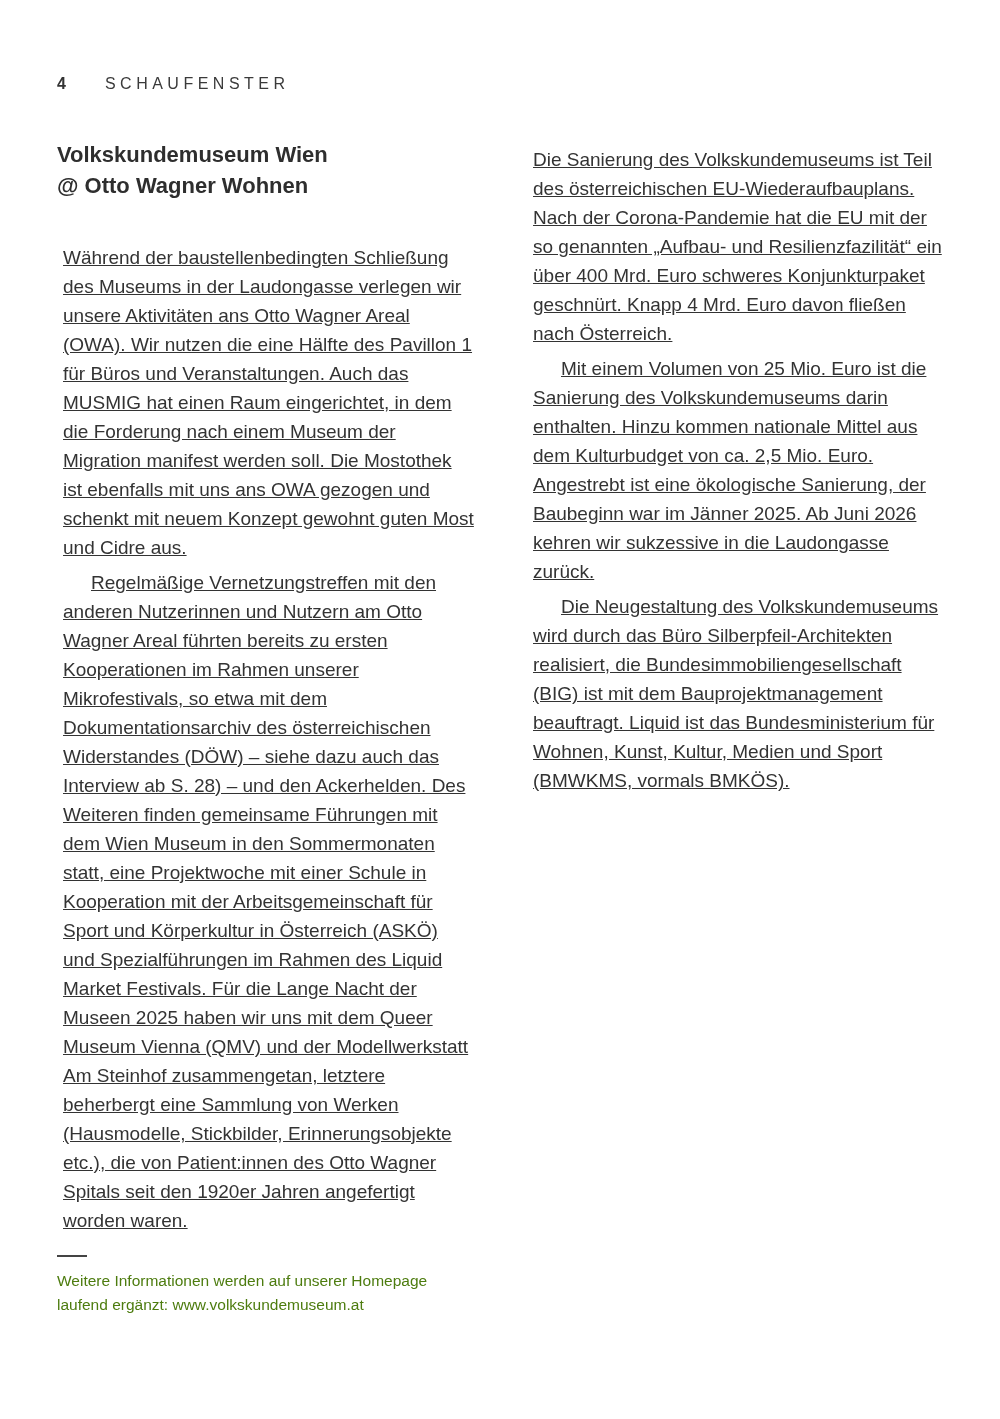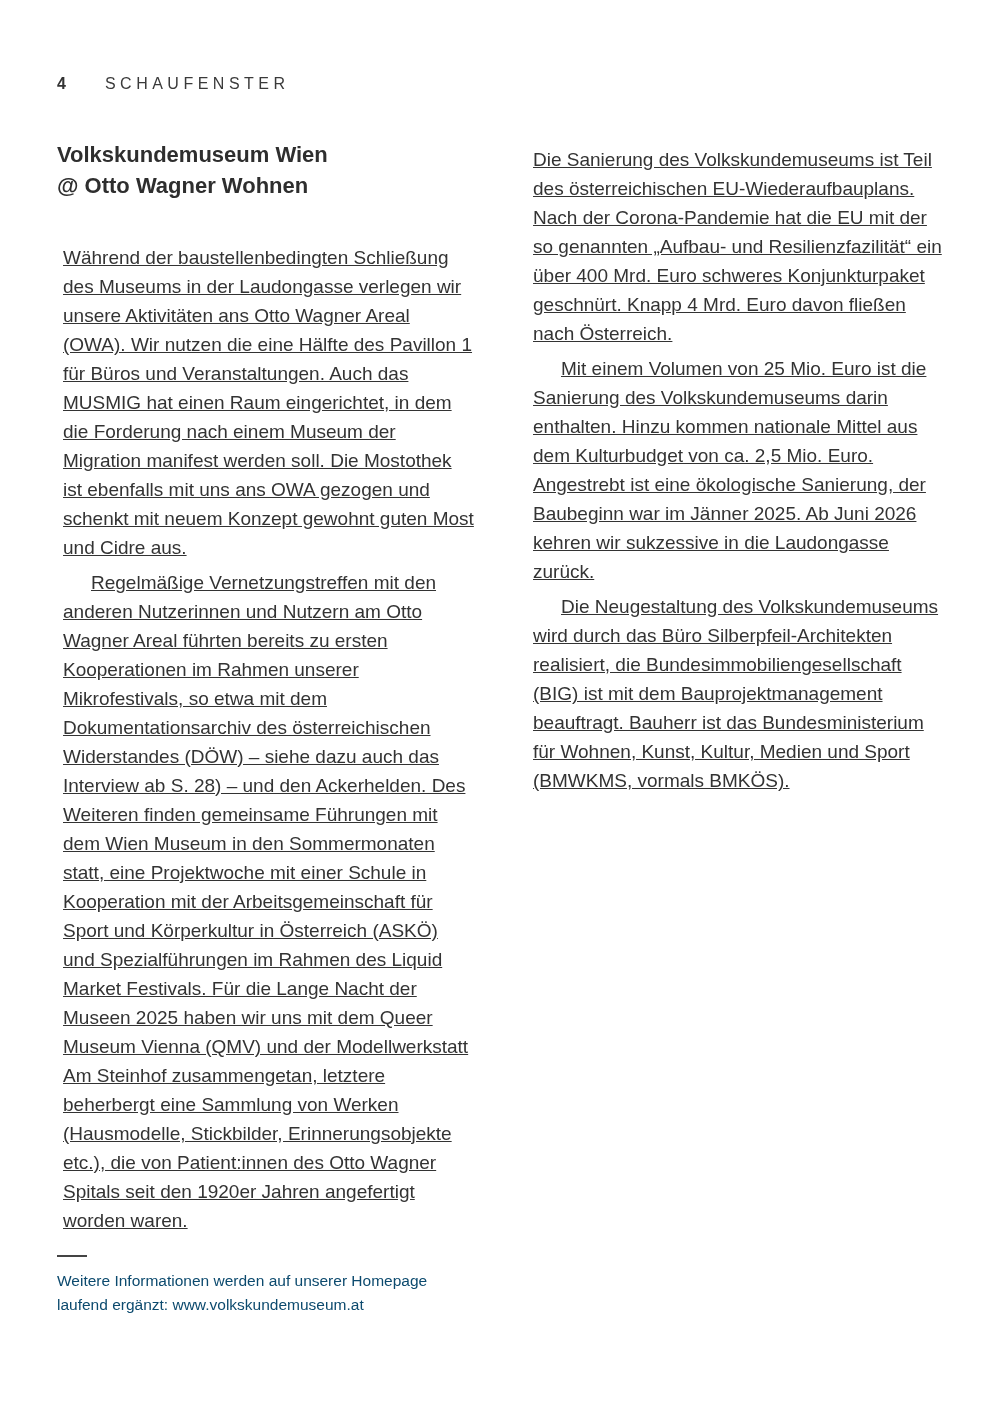--- a/index.html
+++ b/index.html
@@ -74,21 +74,21 @@
   }
   .footnote-rule {
     width: 30px;
     height: 0;
     border-top: 2px solid #444444;
     margin-bottom: 12px;
   }
   .footnote {
     font-size: 15.5px;
     line-height: 24px;
-    color: #0c4a6e;
+    color: #4d7c0f;
   }
 </style>
 </head>
 <body>
 
 <div class="page">
 
   <div class="page-header">
     <span class="page-number">4</span>
     <span class="section-title">SCHAUFENSTER</span>
@@ -110,19 +110,19 @@
         <div class="footnote">
           <span>Weitere Informationen werden auf unserer Homepage laufend ergänzt: </span><span>www.volkskundemuseum.at</span>
         </div>
       </div>
     </div>
 
     <div class="col">
       <div class="body-text">
         <p>Die Sanierung des Volkskundemuseums ist Teil des österreichischen EU-Wiederaufbauplans. Nach der Corona-Pandemie hat die EU mit der so genannten „Aufbau- und Resilienzfazilität“ ein über 400 Mrd. Euro schweres Konjunkturpaket geschnürt. Knapp 4 Mrd. Euro davon fließen nach Österreich.</p>
         <p class="indent">Mit einem Volumen von 25 Mio. Euro ist die Sanierung des Volkskundemuseums darin enthalten. Hinzu kommen nationale Mittel aus dem Kulturbudget von ca. 2,5 Mio. Euro. Angestrebt ist eine ökologische Sanierung, der Baubeginn war im Jänner 2025. Ab Juni 2026 kehren wir sukzessive in die Laudongasse zurück.</p>
-        <p class="indent">Die Neugestaltung des Volkskundemuseums wird durch das Büro Silberpfeil-Architekten realisiert, die Bundesimmobiliengesellschaft (BIG) ist mit dem Bauprojektmanagement beauftragt. Bauherr ist das Bundesministerium für Wohnen, Kunst, Kultur, Medien und Sport (BMWKMS, vormals BMKÖS).</p>
+        <p class="indent">Die Neugestaltung des Volkskundemuseums wird durch das Büro Silberpfeil-Architekten realisiert, die Bundesimmobiliengesellschaft (BIG) ist mit dem Bauprojektmanagement beauftragt. Liquid ist das Bundesministerium für Wohnen, Kunst, Kultur, Medien und Sport (BMWKMS, vormals BMKÖS).</p>
       </div>
     </div>
 
   </div>
 
 </div>
 
 </body></html>

